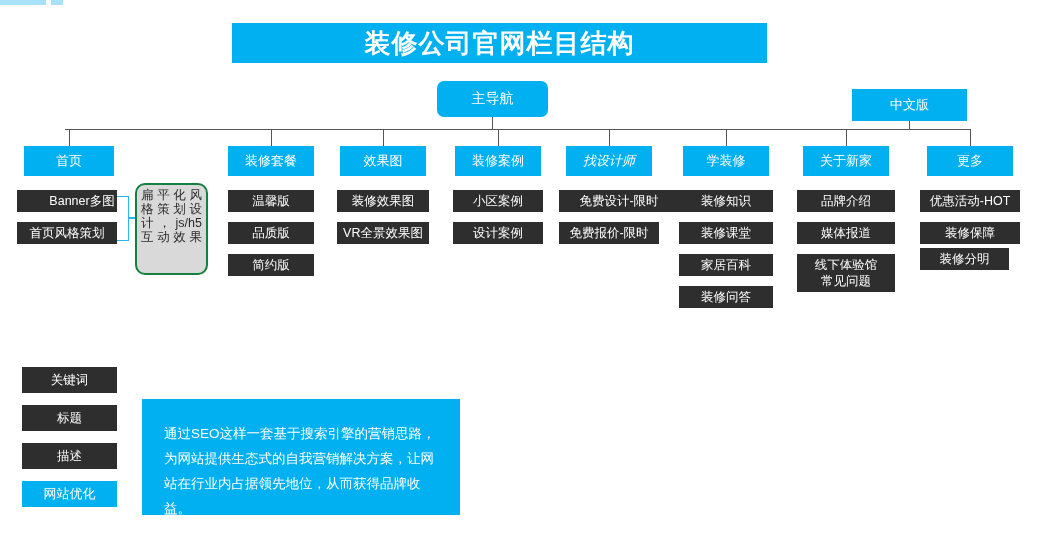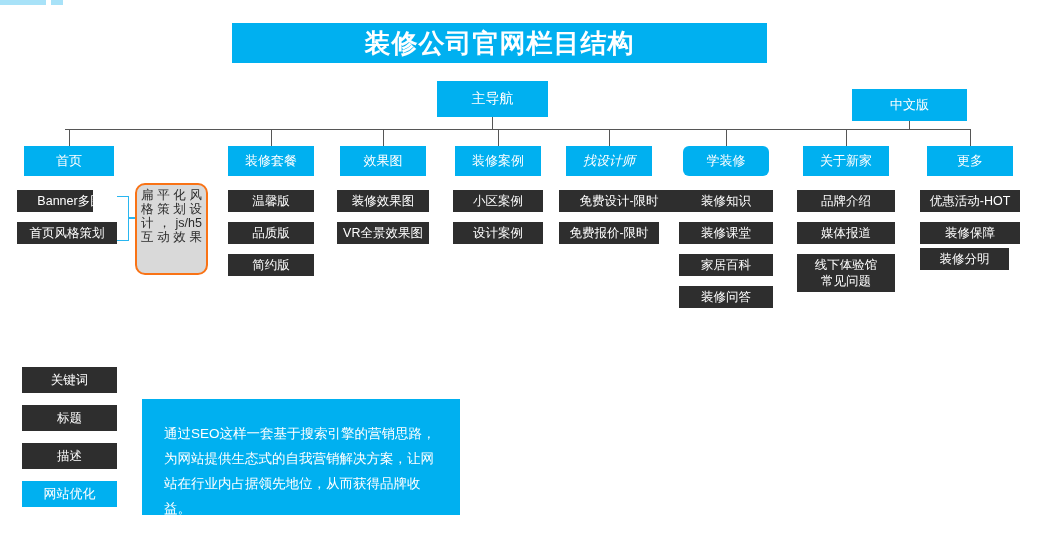--- a/index.html
+++ b/index.html
@@ -63,20 +63,21 @@
     justify-content: center;
     font-size: 12.5px;
     box-sizing: border-box;
     white-space: nowrap;
   }
 
   
   #main-nav-node {
     left: 437px; top: 81px; width: 111px; height: 36px;
     font-size: 14px;
+    border-radius: 7px;
   }
   #cn-version-node {
     left: 852px; top: 89px; width: 115px; height: 32px;
     font-size: 13px;
   }
 
   
   .line {
     position: absolute;
     background: #565656;
@@ -85,21 +86,21 @@
   .hline { height: 1px; }
 
   
   .note-box {
     position: absolute;
     left: 135px;
     top: 183px;
     width: 73px;
     height: 92px;
     background: #d9d9d9;
-    border: 2px solid #f97316;
+    border: 2px solid #15803d;
     border-radius: 10px;
     box-sizing: border-box;
     color: #2b2b2b;
     font-size: 12.5px;
     line-height: 14px;
     padding: 3px 4px;
     text-align: justify;
     text-align-last: justify;
     overflow: hidden;
   }
@@ -159,36 +160,36 @@
     <div class="line vline" style="left: 498px; top: 129px; height: 17px;"></div>
     <div class="line vline" style="left: 609px; top: 129px; height: 17px;"></div>
     <div class="line vline" style="left: 726px; top: 129px; height: 17px;"></div>
     <div class="line vline" style="left: 846px; top: 129px; height: 17px;"></div>
     <div class="line vline" style="left: 970px; top: 129px; height: 17px;"></div>
     <div class="line vline" style="left: 909px; top: 121px; height: 8px;"></div>
   </div>
 
 <div id="columns-layer">
     <div class="cyan-box" style="left: 24px; top: 146px; width: 90px; height: 30px;">首页</div>
-    <div class="dark-box" style="left: 17px; top: 190px; width: 76px; height: 22px; padding-left: 30px;">Banner多图</div>
+    <div class="dark-box" style="left: 17px; top: 190px; width: 100px; height: 22px; padding-left: 30px;">Banner多图</div>
     <div class="dark-box" style="left: 17px; top: 222px; width: 100px; height: 22px;">首页风格策划</div>
     <div class="cyan-box" style="left: 228px; top: 146px; width: 86px; height: 30px;">装修套餐</div>
     <div class="dark-box" style="left: 228px; top: 190px; width: 86px; height: 22px;">温馨版</div>
     <div class="dark-box" style="left: 228px; top: 222px; width: 86px; height: 22px;">品质版</div>
     <div class="dark-box" style="left: 228px; top: 254px; width: 86px; height: 22px;">简约版</div>
     <div class="cyan-box" style="left: 340px; top: 146px; width: 86px; height: 30px;">效果图</div>
     <div class="dark-box" style="left: 337px; top: 190px; width: 92px; height: 22px;">装修效果图</div>
     <div class="dark-box" style="left: 337px; top: 222px; width: 92px; height: 22px;">VR全景效果图</div>
     <div class="cyan-box" style="left: 455px; top: 146px; width: 86px; height: 30px;">装修案例</div>
     <div class="dark-box" style="left: 453px; top: 190px; width: 90px; height: 22px;">小区案例</div>
     <div class="dark-box" style="left: 453px; top: 222px; width: 90px; height: 22px;">设计案例</div>
     <div class="cyan-box" style="left: 566px; top: 146px; width: 86px; height: 30px; font-style: italic;">找设计师</div>
     <div class="dark-box" style="left: 559px; top: 190px; width: 120px; height: 22px;">免费设计-限时</div>
     <div class="dark-box" style="left: 559px; top: 222px; width: 100px; height: 22px;">免费报价-限时</div>
-    <div class="cyan-box" style="left: 683px; top: 146px; width: 86px; height: 30px; border-radius: 6px;">学装修</div>
+    <div class="cyan-box" style="left: 683px; top: 146px; width: 86px; height: 30px;">学装修</div>
     <div class="dark-box" style="left: 679px; top: 190px; width: 94px; height: 22px;">装修知识</div>
     <div class="dark-box" style="left: 679px; top: 222px; width: 94px; height: 22px;">装修课堂</div>
     <div class="dark-box" style="left: 679px; top: 254px; width: 94px; height: 22px;">家居百科</div>
     <div class="dark-box" style="left: 679px; top: 286px; width: 94px; height: 22px;">装修问答</div>
     <div class="cyan-box" style="left: 803px; top: 146px; width: 86px; height: 30px;">关于新家</div>
     <div class="dark-box" style="left: 797px; top: 190px; width: 98px; height: 22px;">品牌介绍</div>
     <div class="dark-box" style="left: 797px; top: 222px; width: 98px; height: 22px;">媒体报道</div>
     <div class="dark-box" style="left: 797px; top: 254px; width: 98px; height: 22px;">线下体验馆</div>
     <div class="dark-box" style="left: 797px; top: 270px; width: 98px; height: 22px;">常见问题</div>
     <div class="cyan-box" style="left: 927px; top: 146px; width: 86px; height: 30px;">更多</div>

